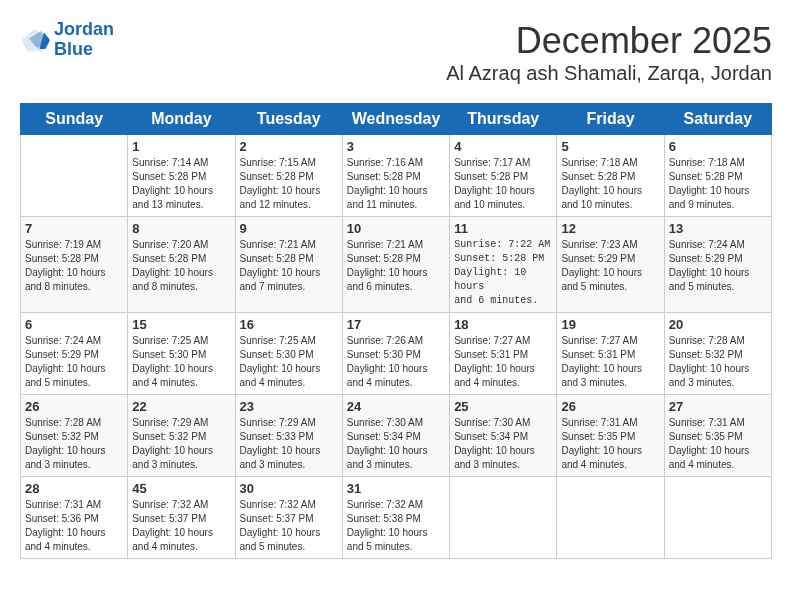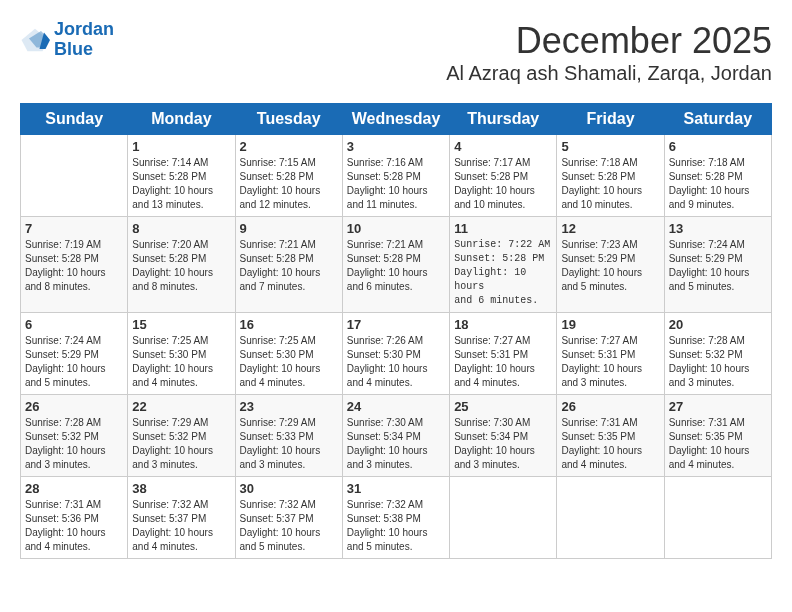--- a/index.html
+++ b/index.html
@@ -318,21 +318,21 @@
       </tr>
       <tr>
         <td>
           <span class="day-number">28</span>
           <div class="day-info" style="white-space: pre-line;">Sunrise: 7:31 AM
 Sunset: 5:36 PM
 Daylight: 10 hours
 and 4 minutes.</div>
         </td>
         <td>
-          <span class="day-number">38</span>
+          <span class="day-number">45</span>
           <div class="day-info" style="white-space: pre-line;">Sunrise: 7:32 AM
 Sunset: 5:37 PM
 Daylight: 10 hours
 and 4 minutes.</div>
         </td>
         <td>
           <span class="day-number">30</span>
           <div class="day-info" style="white-space: pre-line;">Sunrise: 7:32 AM
 Sunset: 5:37 PM
 Daylight: 10 hours

